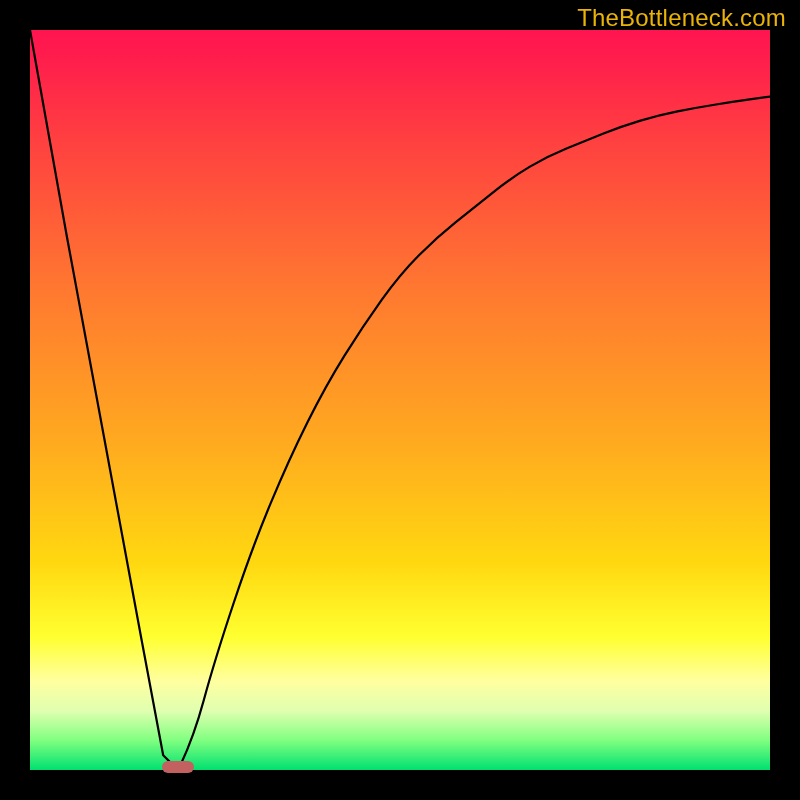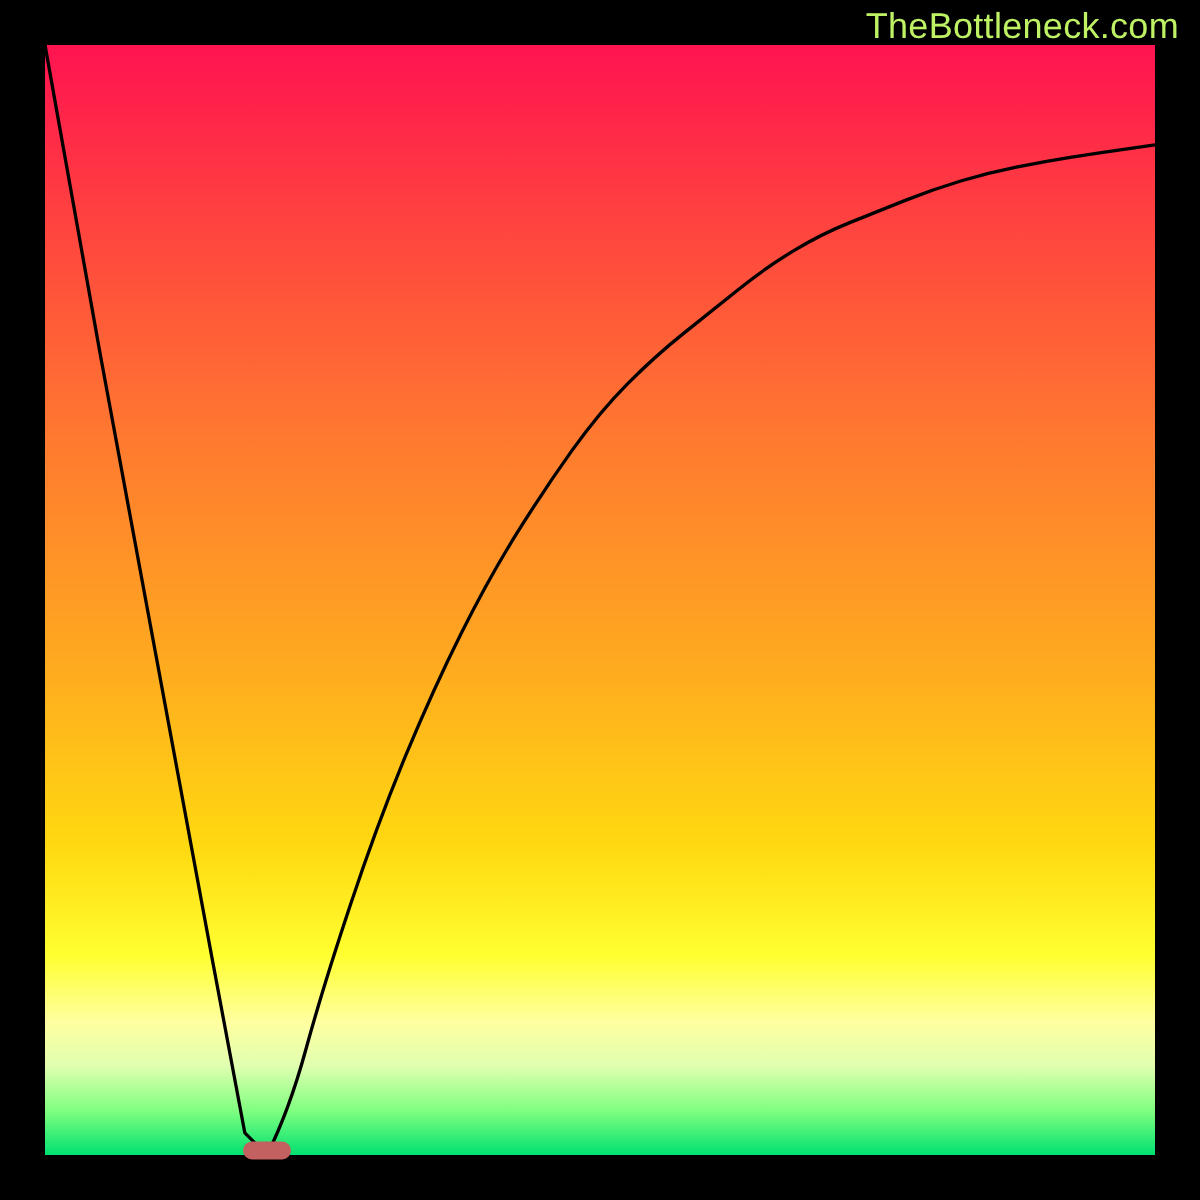--- a/index.html
+++ b/index.html
@@ -49,21 +49,21 @@
     position: absolute;
     width: 32px;
     height: 12px;
     background: #c36060;
     border-radius: 6px;
   }
   .watermark {
     position: absolute;
     top: 4px;
     right: 14px;
-    color: #bef264;
+    color: #eab308;
     font-size: 24px;
     letter-spacing: 0.2px;
   }
 </style>
 </head>
 <body>
 
 <div class="stage">
   <div class="plot">
     <svg class="curve" viewBox="0 0 740 740">

